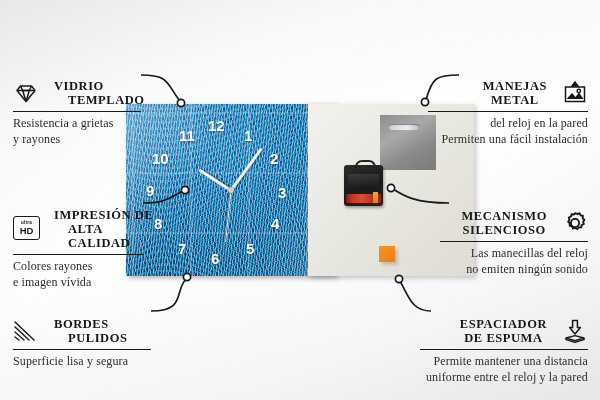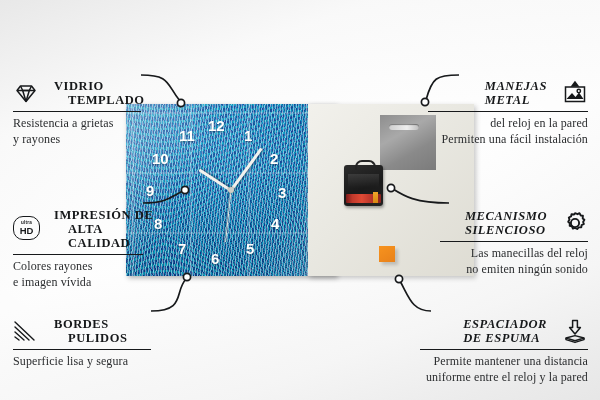--- a/index.html
+++ b/index.html
@@ -89,21 +89,21 @@
     box-shadow:3px 3px 3px rgba(0,0,0,.16);}
 
   
   .callout{position:absolute;}
   .callout .head{display:flex;align-items:center;gap:15px;margin-top:38px;}
   .callout.right .head{flex-direction:row;justify-content:flex-end;}
   .ttl{font-family:"Liberation Serif",serif;font-weight:700;color:#16181a;
     font-size:12.5px;line-height:1.12;letter-spacing:.55px;}
   .ttl span{display:block;}
   .callout.left .ttl{text-align:left;}
-  .callout.right .ttl{text-align:left;font-style:italic;}
+  .callout.right .ttl{text-align:center;}
   .ttl .l2{margin-left:14px;}
   .callout.right .ttl .l2{margin-left:0;margin-right:0;}
   .rule{height:0;border-top:1.4px solid #17191b;margin-top:4px;}
   .desc{font-family:"Liberation Serif",serif;font-size:12px;color:#2b2d2f;
     line-height:1.32;margin-top:4px;letter-spacing:.12px;}
   .callout.right .desc{text-align:right;}
   .icon{flex:0 0 auto;width:26px;height:26px;display:block;}
   .icon svg{display:block;width:26px;height:26px;}
 
   #c-glass{left:13px;top:41px;width:150px;}
@@ -113,21 +113,21 @@
   #c-edges{left:13px;top:279px;width:152px;}
   #c-edges .rule{width:138px;}
 
   #c-hang{right:12px;top:41px;width:176px;}
   #c-hang .rule{width:160px;margin-left:auto;}
   #c-mech{right:12px;top:171px;width:160px;}
   #c-mech .rule{width:148px;margin-left:auto;}
   #c-foam{right:12px;top:279px;width:176px;}
   #c-foam .rule{width:168px;margin-left:auto;}
 
-  .hdbox{width:25px;height:22px;border:1.7px solid #17191b;border-radius:10px;
+  .hdbox{width:25px;height:22px;border:1.7px solid #17191b;border-radius:3px;
     display:flex;flex-direction:column;align-items:center;justify-content:center;}
   .hdbox .u{font-family:"Liberation Sans",sans-serif;font-size:4.6px;font-weight:700;
     letter-spacing:.2px;line-height:1;color:#17191b;}
   .hdbox .h{font-family:"Liberation Sans",sans-serif;font-size:9.5px;font-weight:700;
     line-height:1;color:#17191b;margin-top:.5px;}
 </style>
 </head>
 <body>
 
 <div id="stage">

